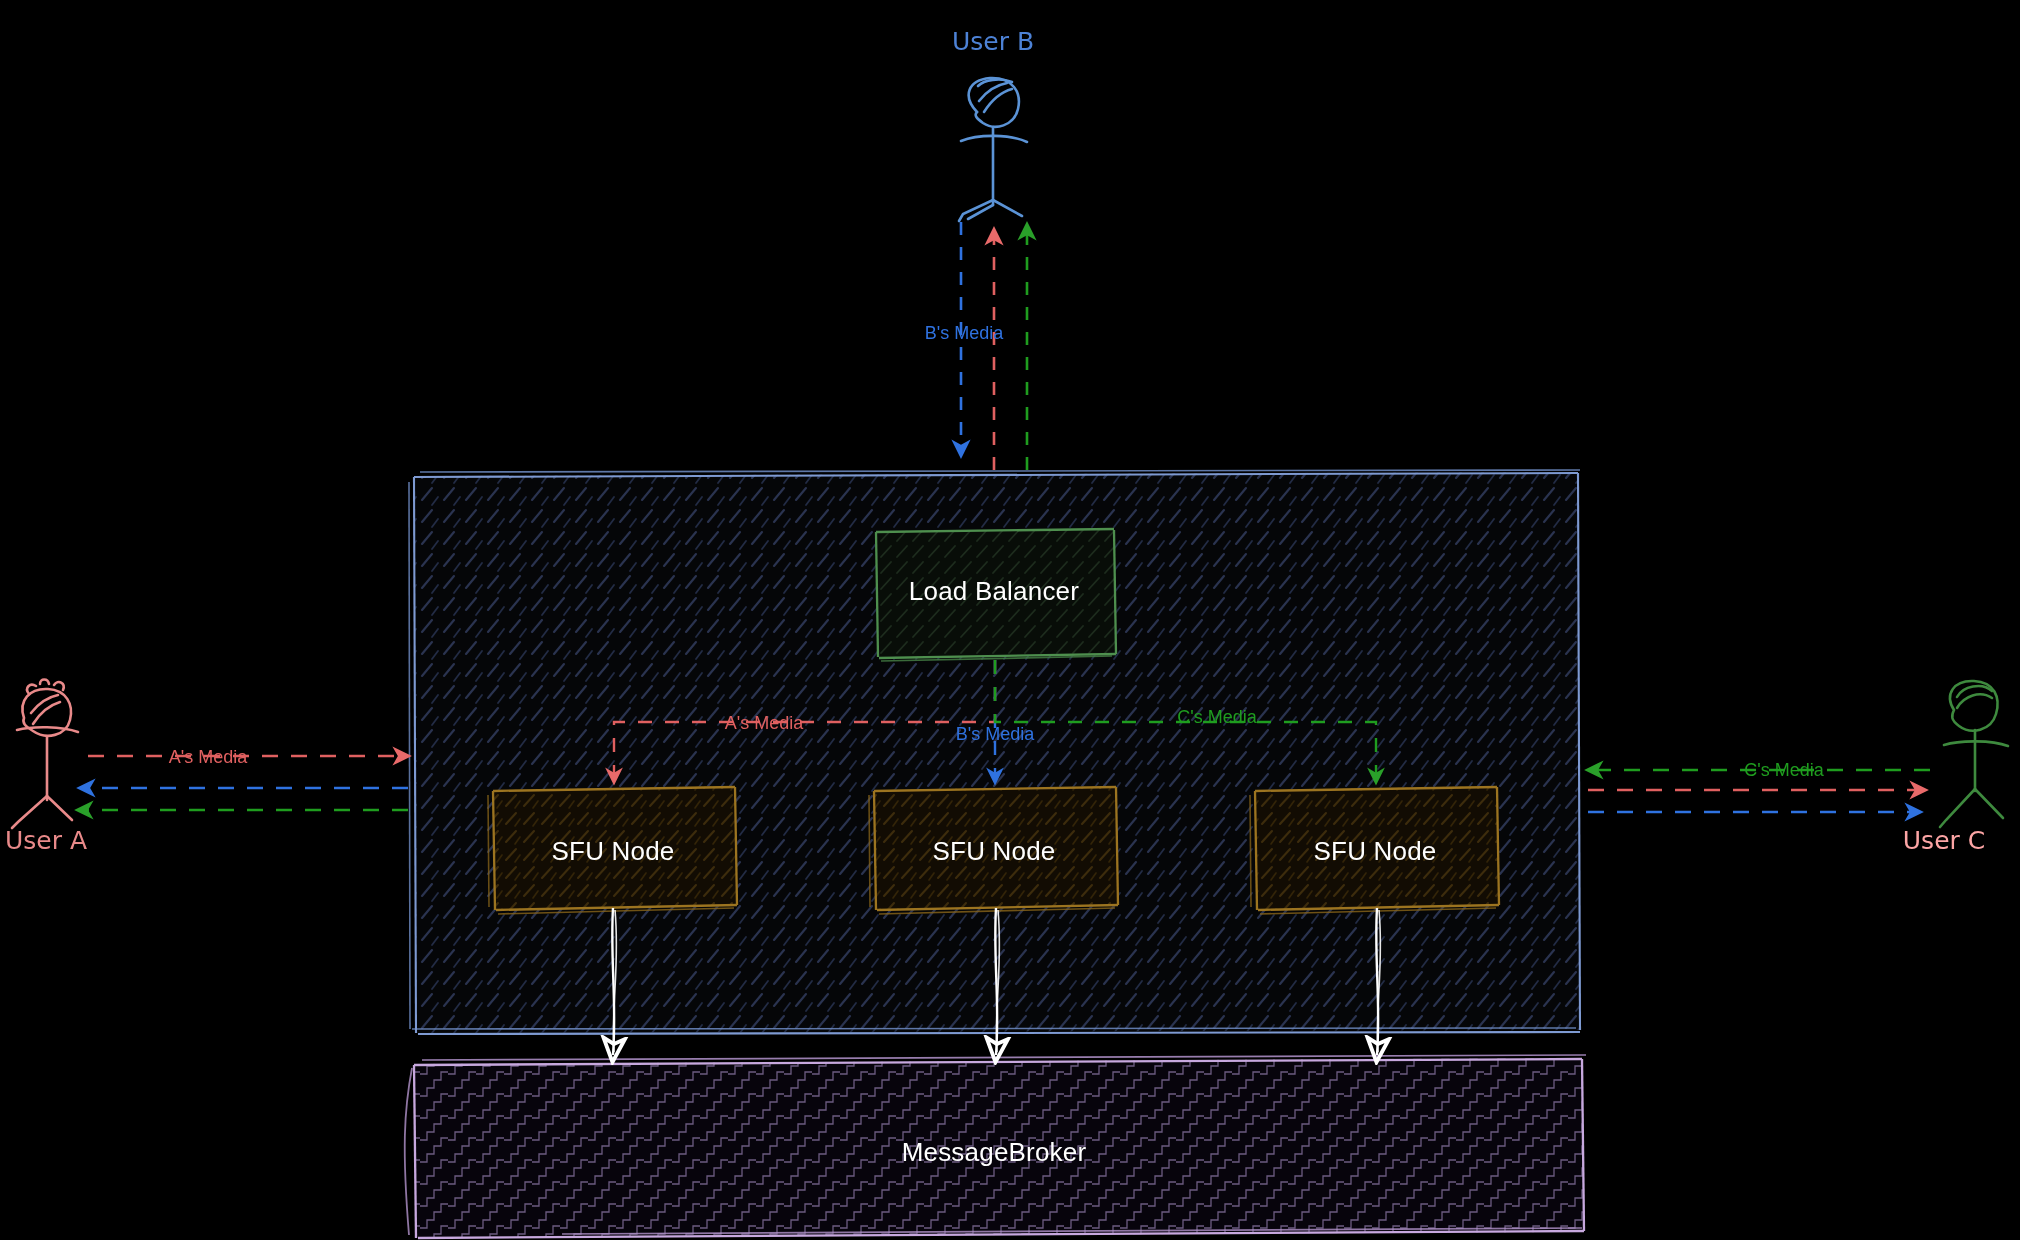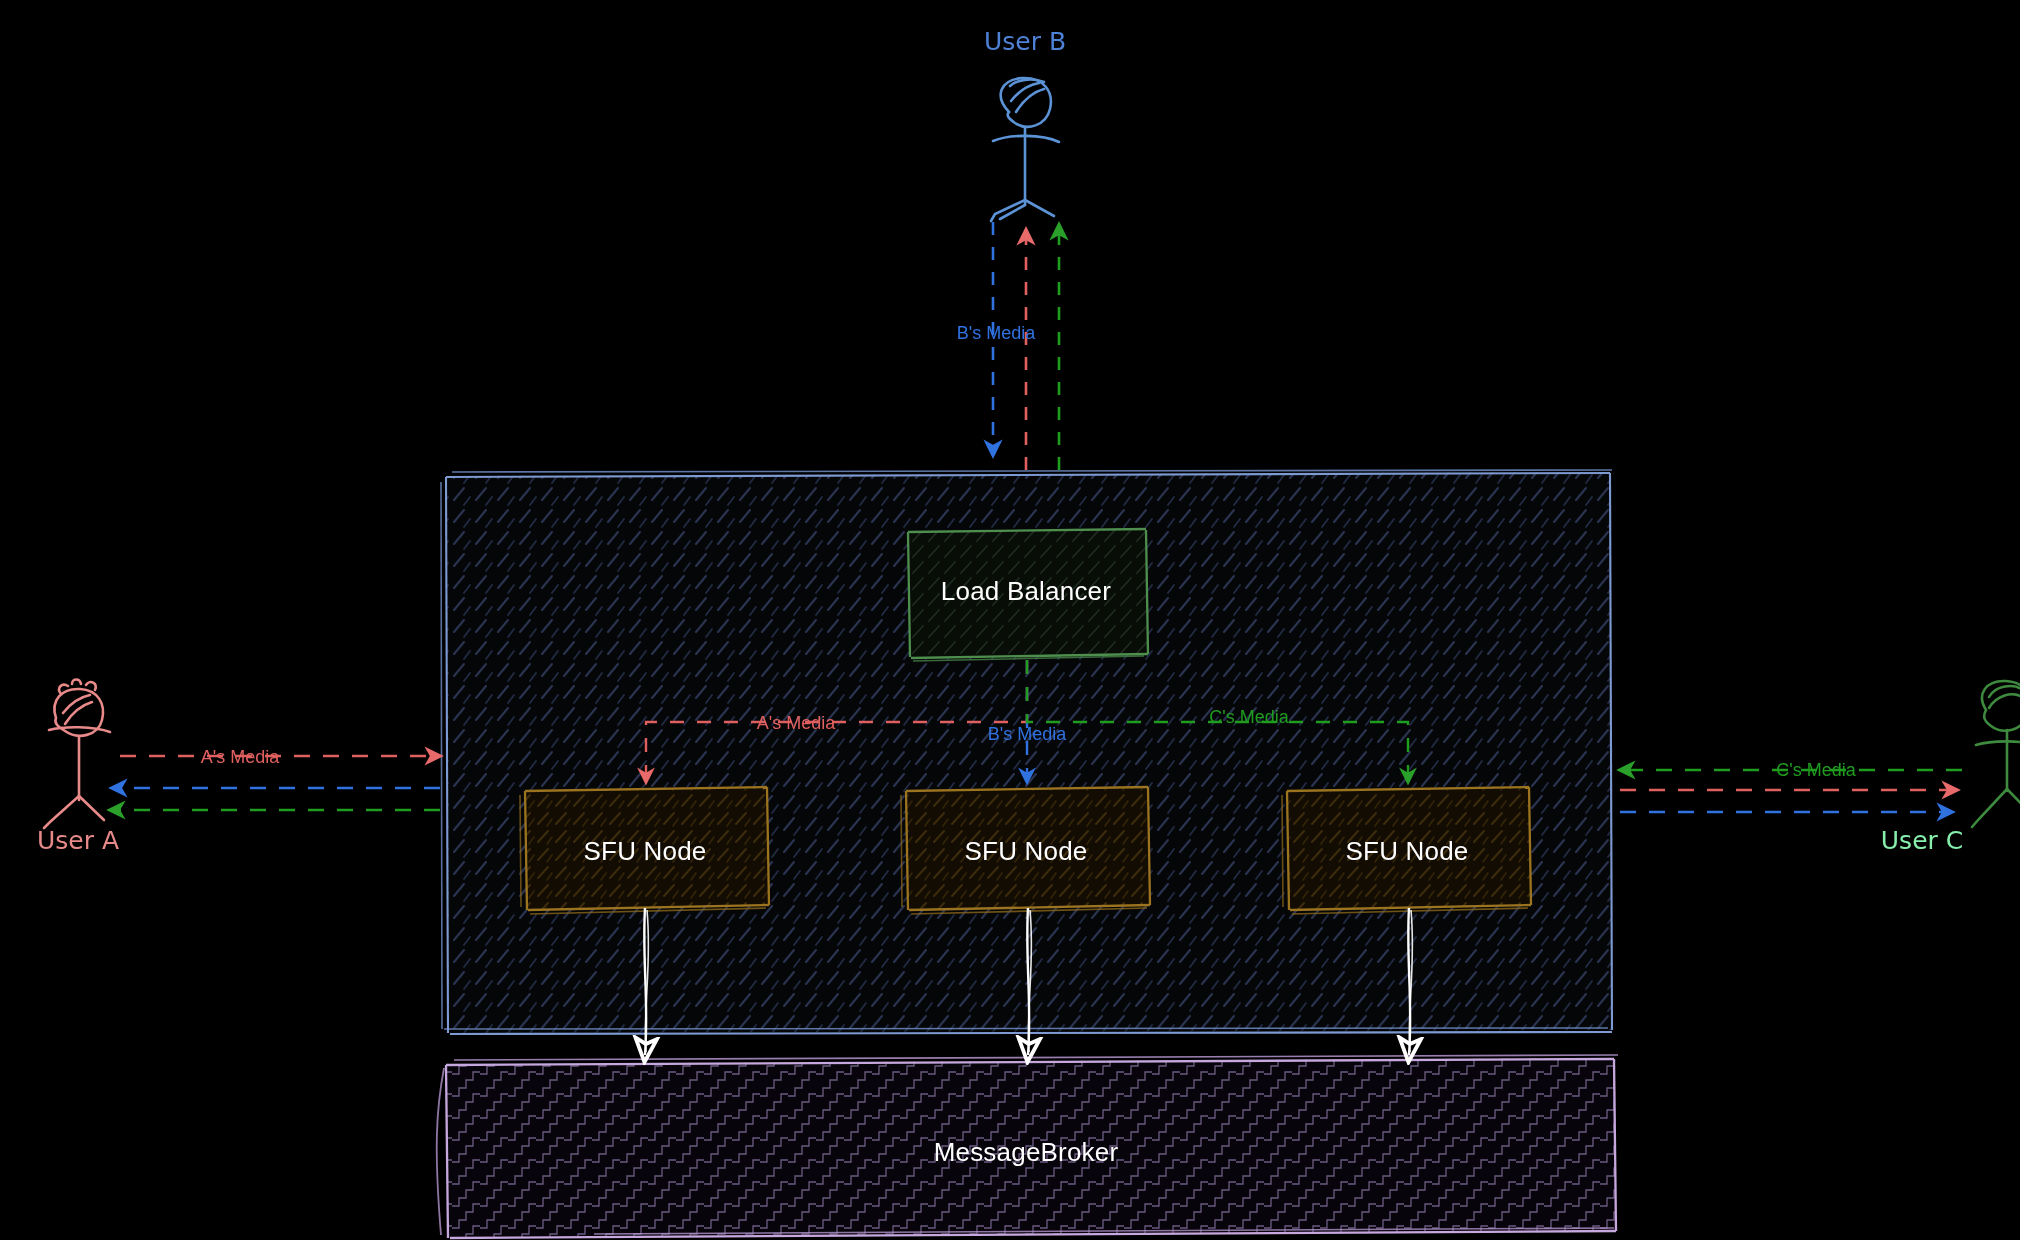--- a/index.html
+++ b/index.html
@@ -10,21 +10,20 @@
     width: 2020px;
     height: 1240px;
     overflow: hidden;
   }
   #stage {
     position: relative;
     width: 1788px;
     height: 1240px;
     background: #000000;
     font-family: "Liberation Sans", sans-serif;
-    margin-left: 32px;
   }
   #diagram-svg {
     position: absolute;
     left: 0; top: 0;
     width: 2020px;
     height: 1240px;
   }
   .node-label {
     position: absolute;
     color: #ffffff;
@@ -249,21 +248,21 @@
     <g>
       <path d="M1377 908 C1374 960, 1381 1000, 1377 1055" stroke="#ffffff" stroke-width="2.4" fill="none" marker-end="url(#arr-white)"></path>
       <path d="M1379 910 C1384 965, 1375 1005, 1378 1052" stroke="#ffffff" stroke-width="1.6" fill="none" opacity="0.9"></path>
     </g>
   </svg>
 
   <div class="actor-label" style="left:993px; top:41px; color:#4d82d6;">User B</div>
 
   <div class="actor-label" style="left:46px; top:840px; color:#e98a8a;text-align:right;">User A</div>
 
-  <div class="actor-label" style="left:1890px; top:840px; color:#86efac;">User C</div>
+  <div class="actor-label" style="left:1944px; top:840px; color:#fca5a5;">User C</div>
 
   <div class="node-label" style="left:994px; top:591px;text-align:center;">Load Balancer</div>
 
   <div class="node-label" style="left:613px; top:851px;">SFU Node</div>
 
   <div class="node-label" style="left:994px; top:851px;">SFU Node</div>
 
   <div class="node-label" style="left:1375px; top:851px;">SFU Node</div>
 
   <div class="node-label" style="left:994px; top:1152px;">MessageBroker</div>

